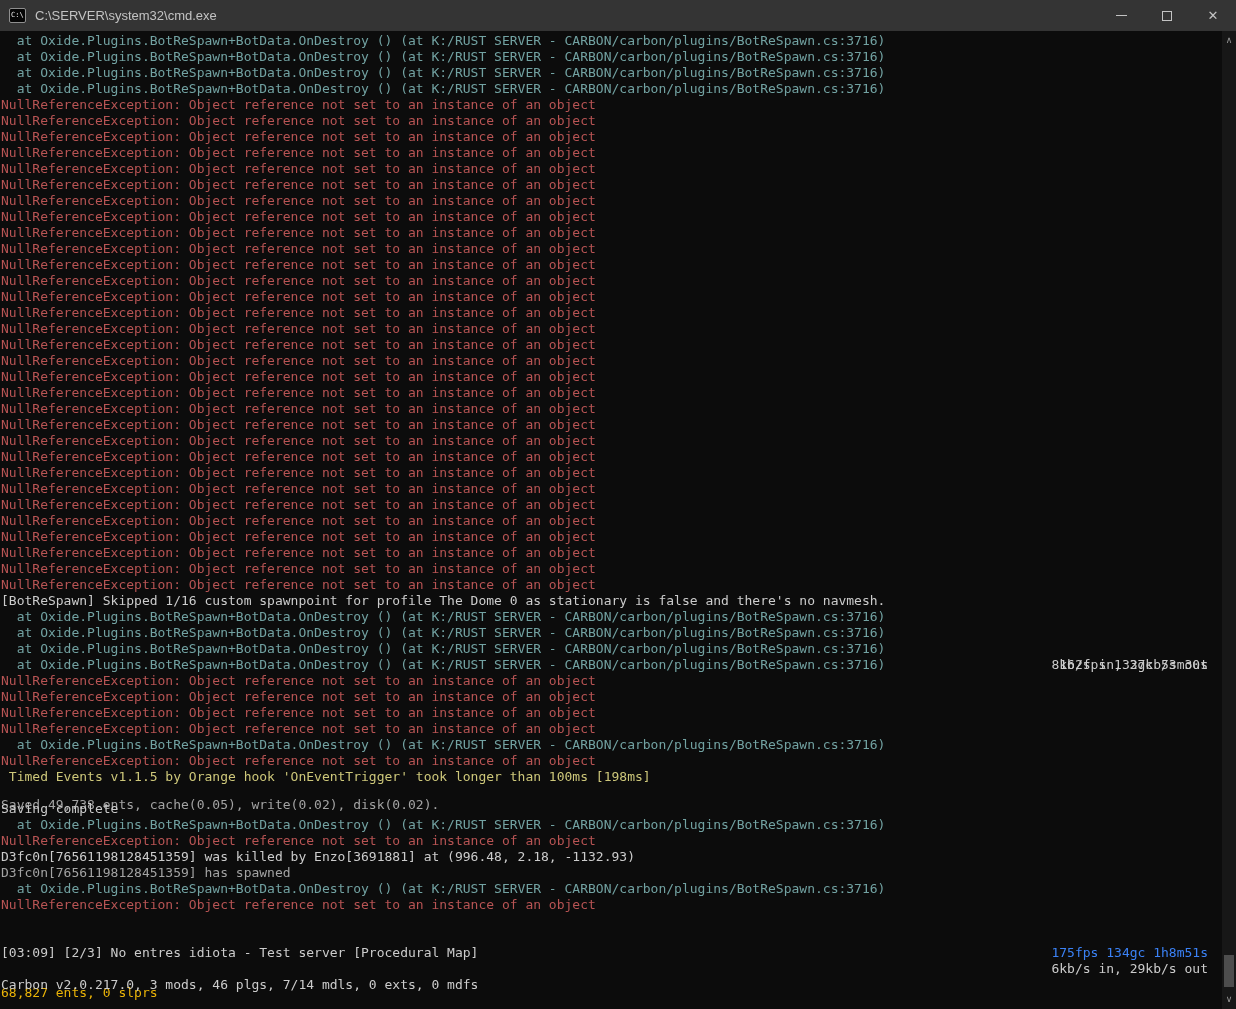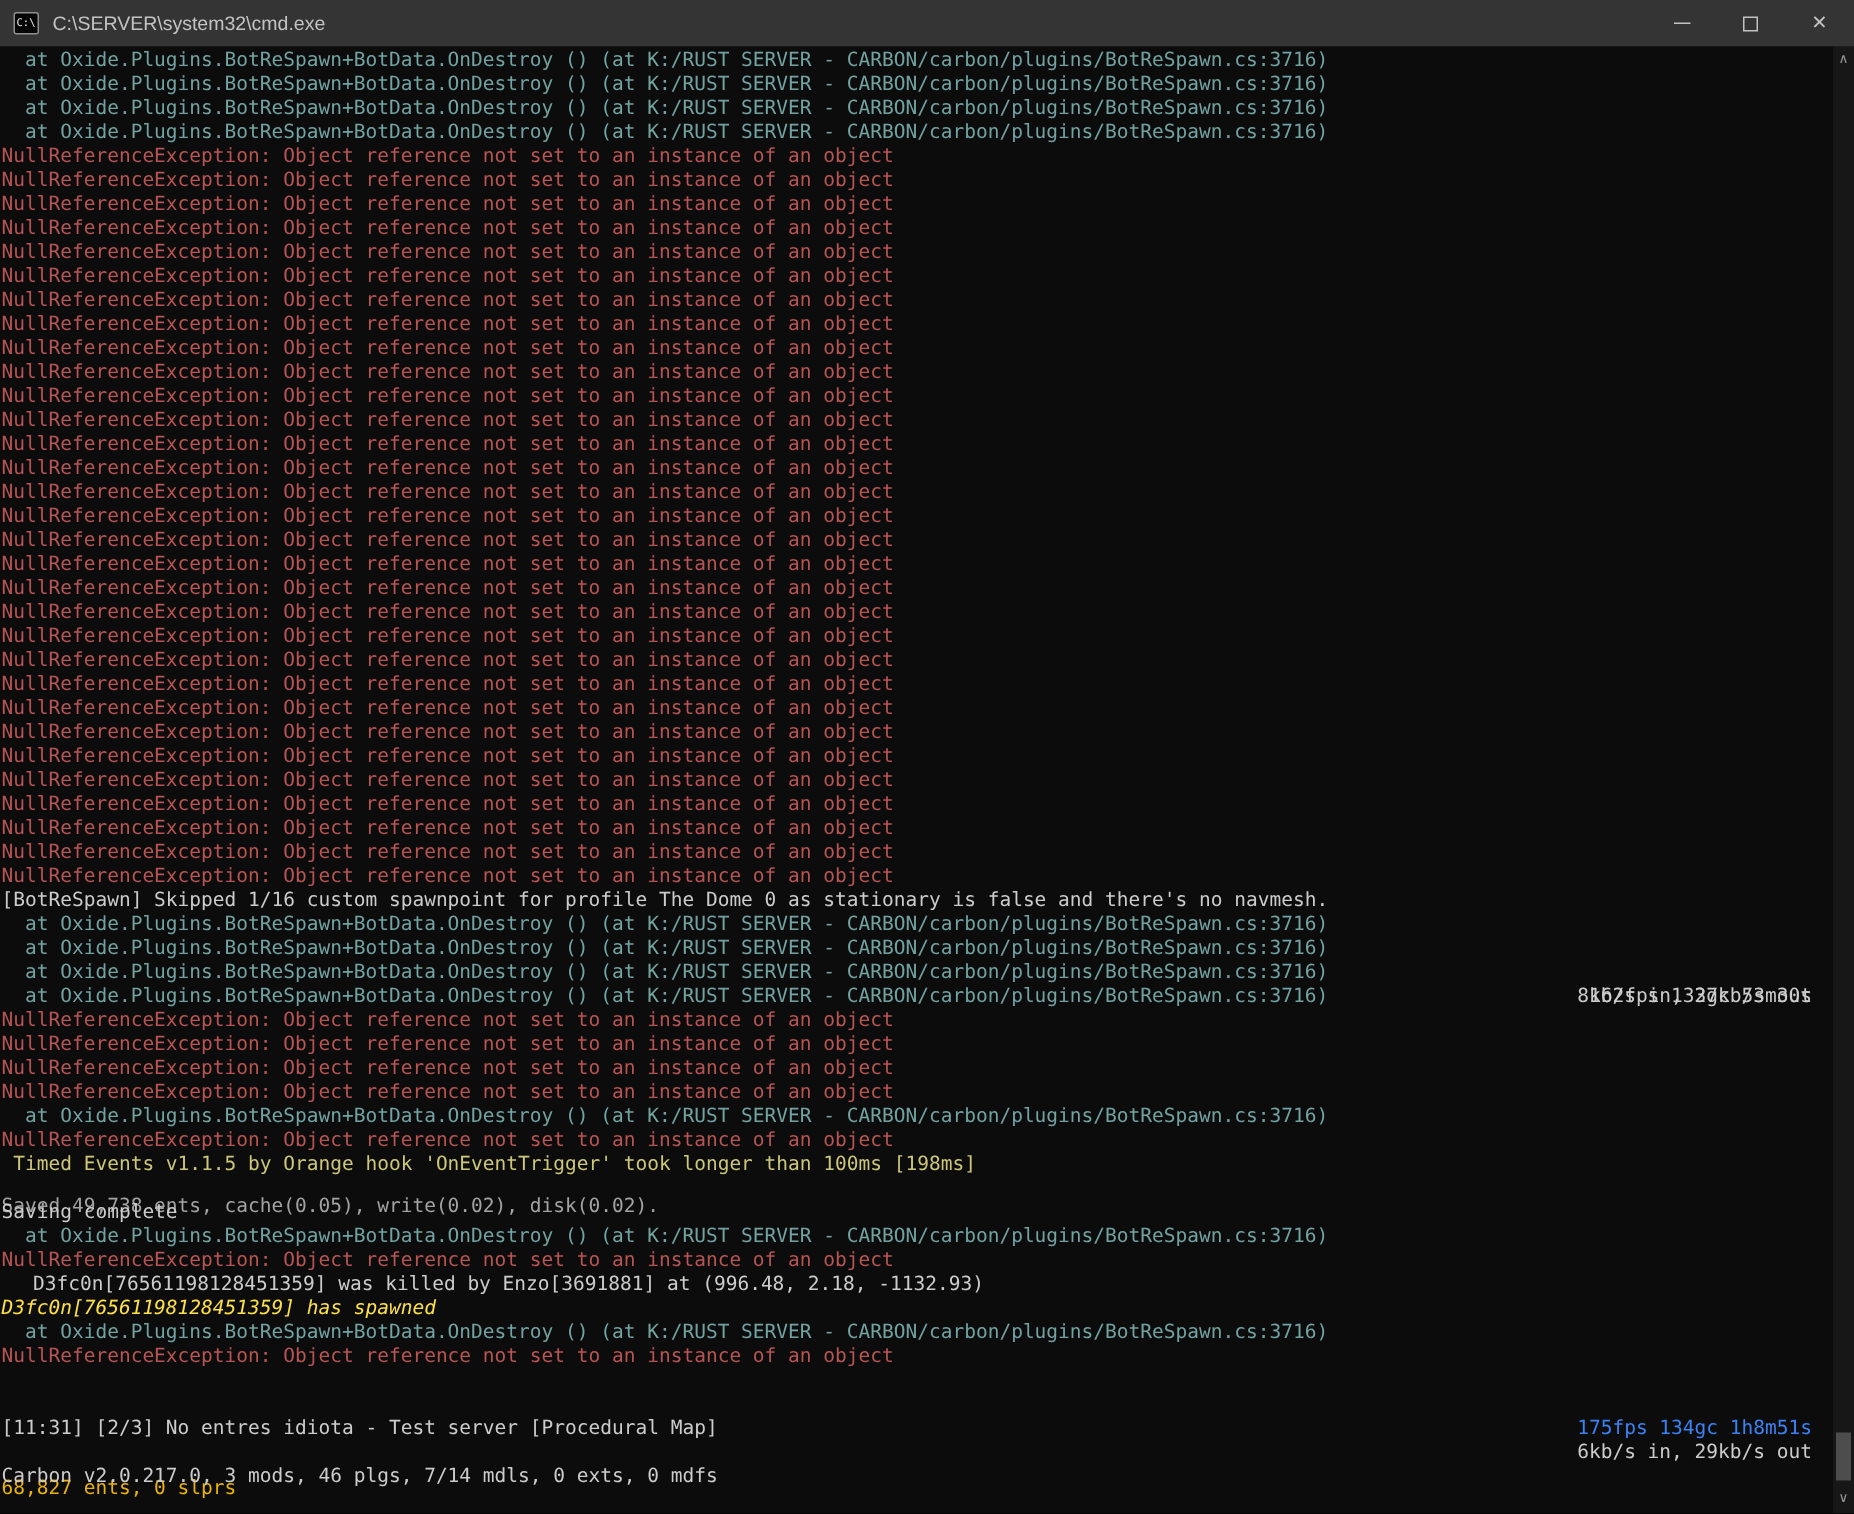--- a/index.html
+++ b/index.html
@@ -129,27 +129,27 @@
       <div class="crow"><span class="seg" style="color: rgb(184, 84, 84);">NullReferenceException: Object reference not set to an instance of an object</span></div>
       <div class="crow"><span class="seg" style="color: rgb(184, 84, 84);">NullReferenceException: Object reference not set to an instance of an object</span></div>
       <div class="crow"><span class="seg" style="color: rgb(184, 84, 84);">NullReferenceException: Object reference not set to an instance of an object</span></div>
       <div class="crow"><span class="seg" style="color: rgb(114, 162, 162);">  at Oxide.Plugins.BotReSpawn+BotData.OnDestroy () (at K:/RUST SERVER - CARBON/carbon/plugins/BotReSpawn.cs:3716)</span></div>
       <div class="crow"><span class="seg" style="color: rgb(184, 84, 84);">NullReferenceException: Object reference not set to an instance of an object</span></div>
       <div class="crow"><span class="seg" style="color: rgb(205, 199, 122);"> Timed Events v1.1.5 by Orange hook 'OnEventTrigger' took longer than 100ms [198ms]</span></div>
       <div class="crow"><span class="seg" style="color: #a3a3a3; margin-top: 12px;">Saved 49,738 ents, cache(0.05), write(0.02), disk(0.02).</span></div>
       <div class="crow"><span class="seg" style="color: rgb(204, 204, 204);">Saving complete</span></div>
       <div class="crow"><span class="seg" style="color: rgb(114, 162, 162);">  at Oxide.Plugins.BotReSpawn+BotData.OnDestroy () (at K:/RUST SERVER - CARBON/carbon/plugins/BotReSpawn.cs:3716)</span></div>
       <div class="crow"><span class="seg" style="color: rgb(184, 84, 84);">NullReferenceException: Object reference not set to an instance of an object</span></div>
-      <div class="crow"><span class="seg" style="color: rgb(204, 204, 204); margin-left: 21px;">D3fc0n[76561198128451359] was killed by Enzo[3691881] at (996.48, 2.18, -1132.93)</span></div>
-      <div class="crow"><span class="seg" style="color: #fde047; font-style: italic;">D3fc0n[76561198128451359] has spawned</span></div>
+      <div class="crow"><span class="seg" style="color: rgb(204, 204, 204);">D3fc0n[76561198128451359] was killed by Enzo[3691881] at (996.48, 2.18, -1132.93)</span></div>
+      <div class="crow"><span class="seg" style="color: #a3a3a3;">D3fc0n[76561198128451359] has spawned</span></div>
       <div class="crow"><span class="seg" style="color: rgb(114, 162, 162);">  at Oxide.Plugins.BotReSpawn+BotData.OnDestroy () (at K:/RUST SERVER - CARBON/carbon/plugins/BotReSpawn.cs:3716)</span></div>
       <div class="crow"><span class="seg" style="color: rgb(184, 84, 84);">NullReferenceException: Object reference not set to an instance of an object</span></div>
       <div class="crow"><span class="seg" style="color: rgb(204, 204, 204);"></span></div>
       <div class="crow"><span class="seg" style="color: rgb(204, 204, 204);"></span></div>
-      <div class="crow"><span class="seg" style="color: rgb(204, 204, 204);">[11:31] [2/3] No entres idiota - Test server [Procedural Map]</span><span class="right" style="color: #3b82f6;">175fps 134gc 1h8m51s</span></div>
+      <div class="crow"><span class="seg" style="color: rgb(204, 204, 204);">[03:09] [2/3] No entres idiota - Test server [Procedural Map]</span><span class="right" style="color: #3b82f6;">175fps 134gc 1h8m51s</span></div>
       <div class="crow"><span class="seg" style="color: #eab308; margin-top: 24px;">68,827 ents, 0 slprs</span><span class="right" style="color: rgb(204, 204, 204);">6kb/s in, 29kb/s out</span></div>
       <div class="crow"><span class="seg" style="color: rgb(204, 204, 204);">Carbon v2.0.217.0, 3 mods, 46 plgs, 7/14 mdls, 0 exts, 0 mdfs</span></div>
     </div>
 
   <div class="scrollbar">
     <div class="scroll-arrow up">∧</div>
     <div class="scroll-thumb"></div>
     <div class="scroll-arrow down">∨</div>
   </div>
 

